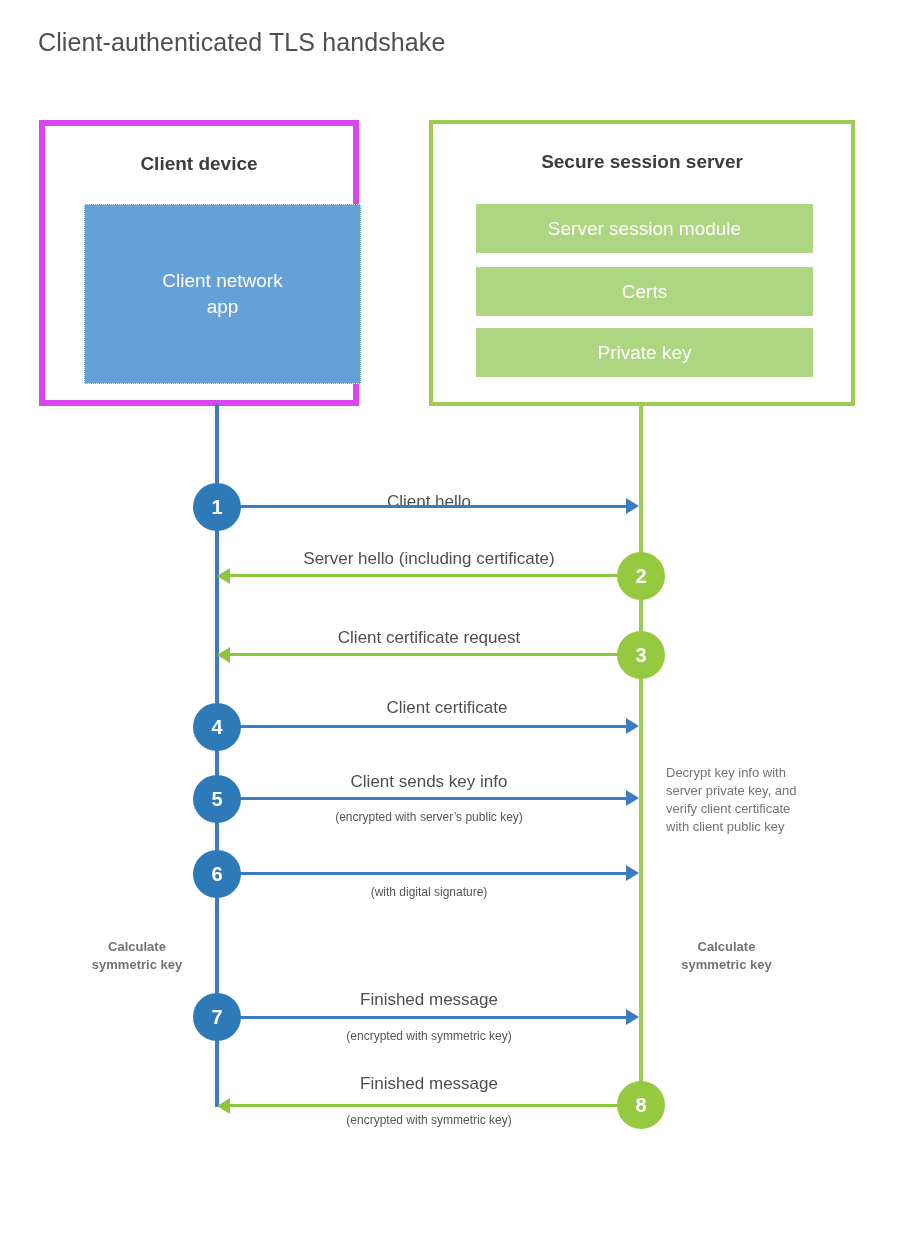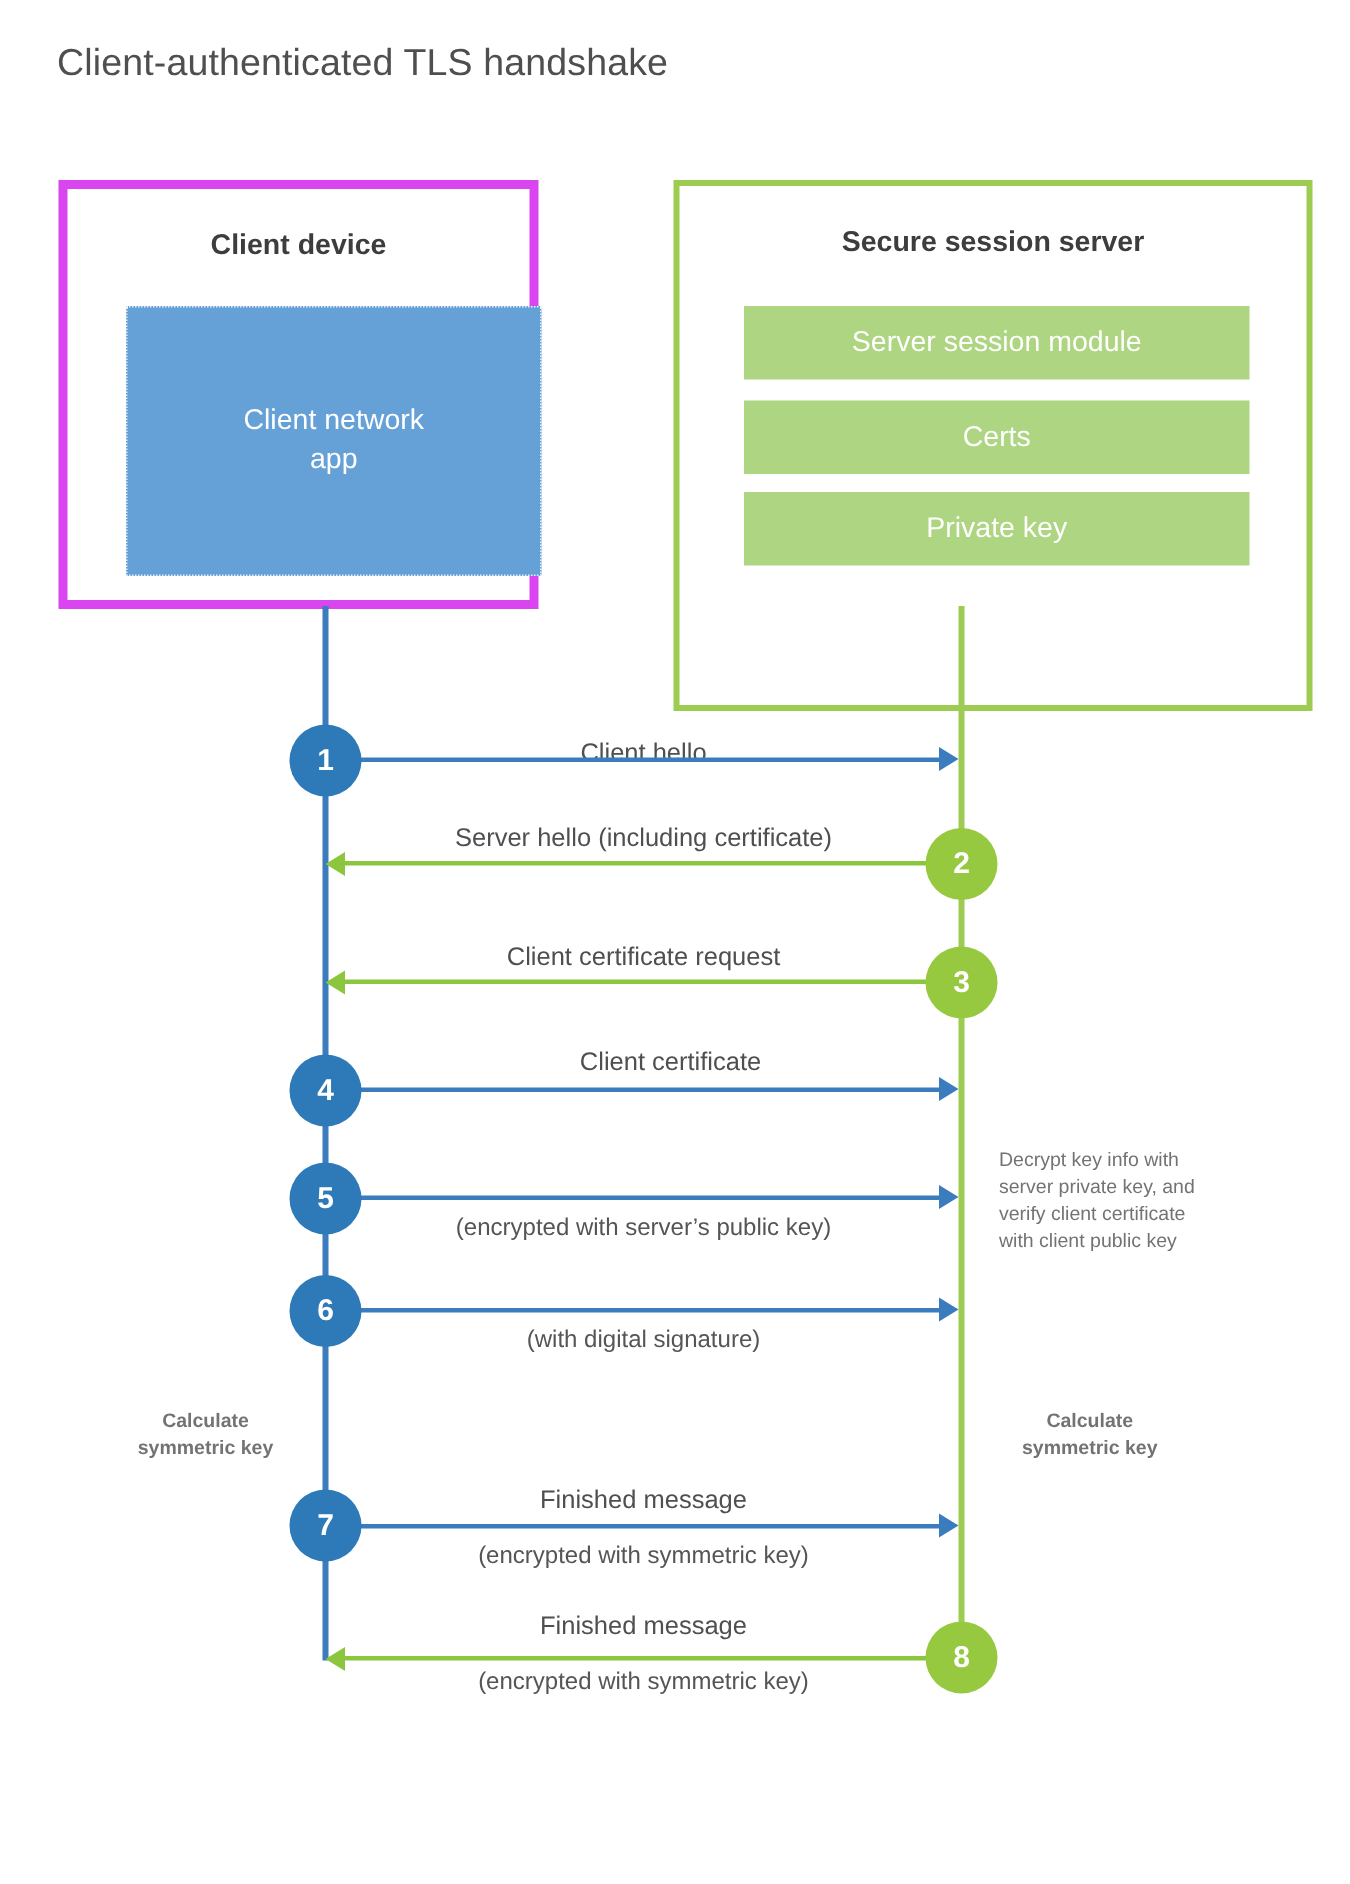--- a/index.html
+++ b/index.html
@@ -44,23 +44,22 @@
     left: 39px;
     top: 120px;
     width: 320px;
     height: 286px;
     border: 6px solid #d946ef;
   }
   .party-box.server {
     left: 429px;
     top: 120px;
     width: 426px;
-    height: 354px;
+    height: 286px;
     border: 4px solid #9ecc53;
-    margin-left: 20px;
   }
   .party-title {
     position: absolute;
     left: 0;
     right: 0;
     top: 27px;
     text-align: center;
     font-size: 19px;
     font-weight: bold;
     color: #3d3d3d;
@@ -163,21 +162,21 @@
   .msg-label {
     position: absolute;
     text-align: center;
     font-size: 17px;
     color: #4f4f4f;
     white-space: nowrap;
   }
   .msg-sub {
     position: absolute;
     text-align: center;
-    font-size: 16px;
+    font-size: 12px;
     color: #555555;
     white-space: nowrap;
   }
 
   
   .side-note {
     position: absolute;
     font-size: 13px;
     line-height: 1.38;
     color: #737373;
@@ -224,20 +223,21 @@
   <div class="msg-label" style="left:217px; top:628px; width:424px;">Client certificate request</div>
   <div class="arrow-line green" style="left:230px; top:653px; width:411px;"></div>
   <div class="arrow-head left green" style="left:217px; top:647px;"></div>
   <div class="step-circle green" style="top:631px;">3</div>
 
   <div class="msg-label" style="left:235px; top:698px; width:424px;">Client certificate</div>
   <div class="arrow-line blue" style="left:217px; top:725px; width:409px;"></div>
   <div class="arrow-head right blue" style="left:626px; top:718px;"></div>
   <div class="step-circle blue" style="top:703px;">4</div>
 
+  <div class="msg-label" style="left:217px; top:772px; width:424px;">Client sends key info</div>
   <div class="arrow-line blue" style="left:217px; top:797px; width:409px;"></div>
   <div class="arrow-head right blue" style="left:626px; top:790px;"></div>
   <div class="msg-sub" style="left:217px; top:810px; width:424px;">(encrypted with server’s public key)</div>
   <div class="step-circle blue" style="top:775px;">5</div>
 
   <div class="arrow-line blue" style="left:217px; top:872px; width:409px;"></div>
   <div class="arrow-head right blue" style="left:626px; top:865px;"></div>
   <div class="msg-sub" style="left:217px; top:885px; width:424px;">(with digital signature)</div>
   <div class="step-circle blue" style="top:850px;">6</div>
 

